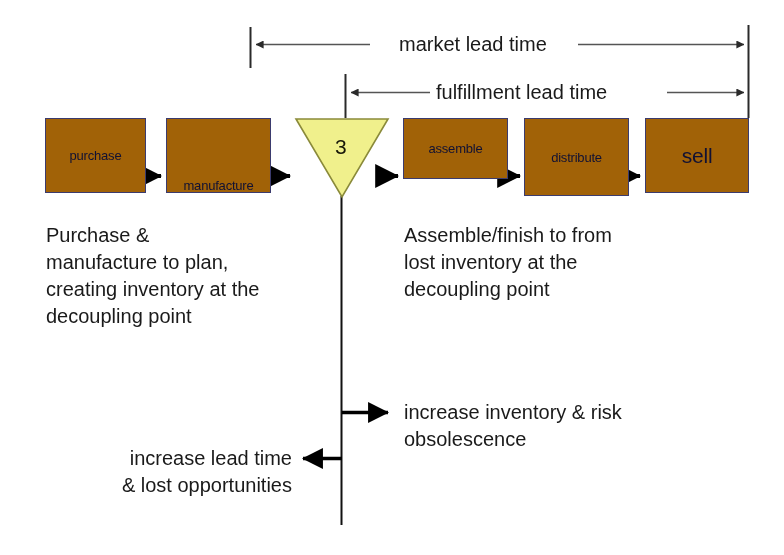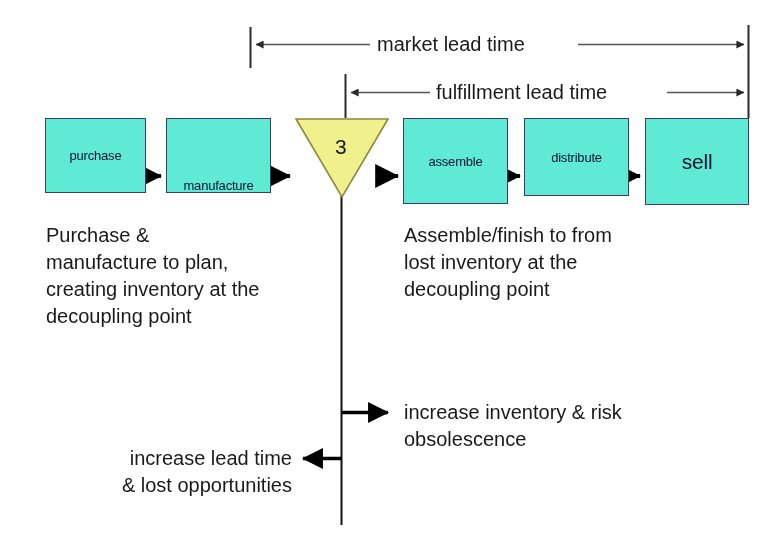--- a/index.html
+++ b/index.html
@@ -20,21 +20,21 @@
   }
   svg.layer {
     position: absolute;
     left: 0;
     top: 0;
     width: 784px;
     height: 555px;
   }
   .proc-box {
     position: absolute;
-    background: #5eead4;
+    background: #a16207;
     border: 1.5px solid #3b3b6e;
     box-sizing: border-box;
     display: flex;
     align-items: center;
     justify-content: center;
     color: #111133;
     font-family: "Liberation Sans", sans-serif;
   }
   .proc-label {
     font-size: 13px;
@@ -129,35 +129,35 @@
   </svg>
 
   <div class="proc-box" style="left:45px; top:118px; width:101px; height:75px;">
     <span class="proc-label">purchase</span>
   </div>
 
   <div class="proc-box" style="left:166px; top:118px; width:105px; height:75px;align-items:flex-end;">
     <span class="proc-label">manufacture</span>
   </div>
 
-  <div class="proc-box" style="left:403px; top:118px; width:105px; height:86px;">
+  <div class="proc-box" style="left:403px; top:118px; width:105px; height:61px;">
     <span class="proc-label">assemble</span>
   </div>
 
   <div class="proc-box" style="left:524px; top:118px; width:105px; height:78px;">
     <span class="proc-label">distribute</span>
   </div>
 
-  <div class="proc-box" style="left:645px; top:118px; width:104px; height:87px;">
+  <div class="proc-box" style="left:645px; top:118px; width:104px; height:75px;">
     <span class="proc-label big">sell</span>
   </div>
 
   <div class="tri-label" style="left:335px; top:136px;">3</div>
 
-  <div class="dim-label" style="left:377px; top:34px;">market lead time</div>
+  <div class="dim-label" style="left:399px; top:34px;">market lead time</div>
 
   <div class="dim-label" style="left:436px; top:82px;">fulfillment lead time</div>
 
   <div class="caption" style="left:46px; top:222px; width:290px;">
     <div>Purchase &amp;</div>
     <div>manufacture to plan,</div>
     <div>creating inventory at the</div>
     <div>decoupling point</div>
   </div>
 

